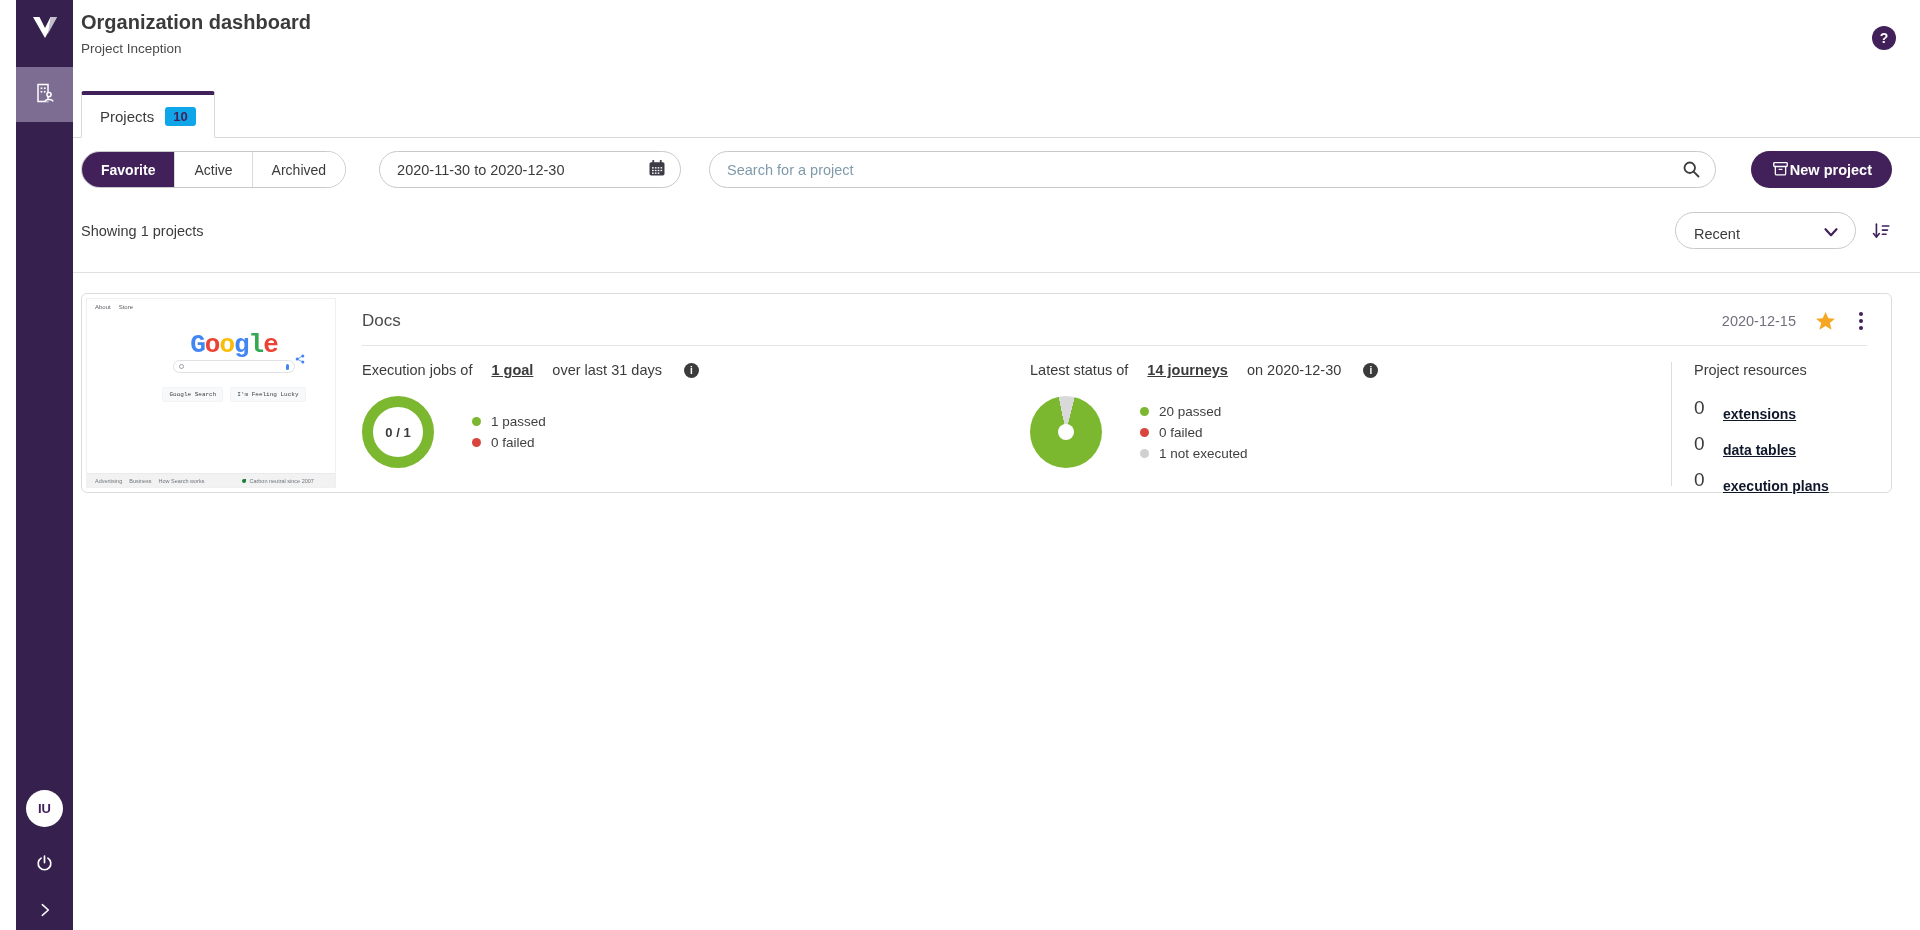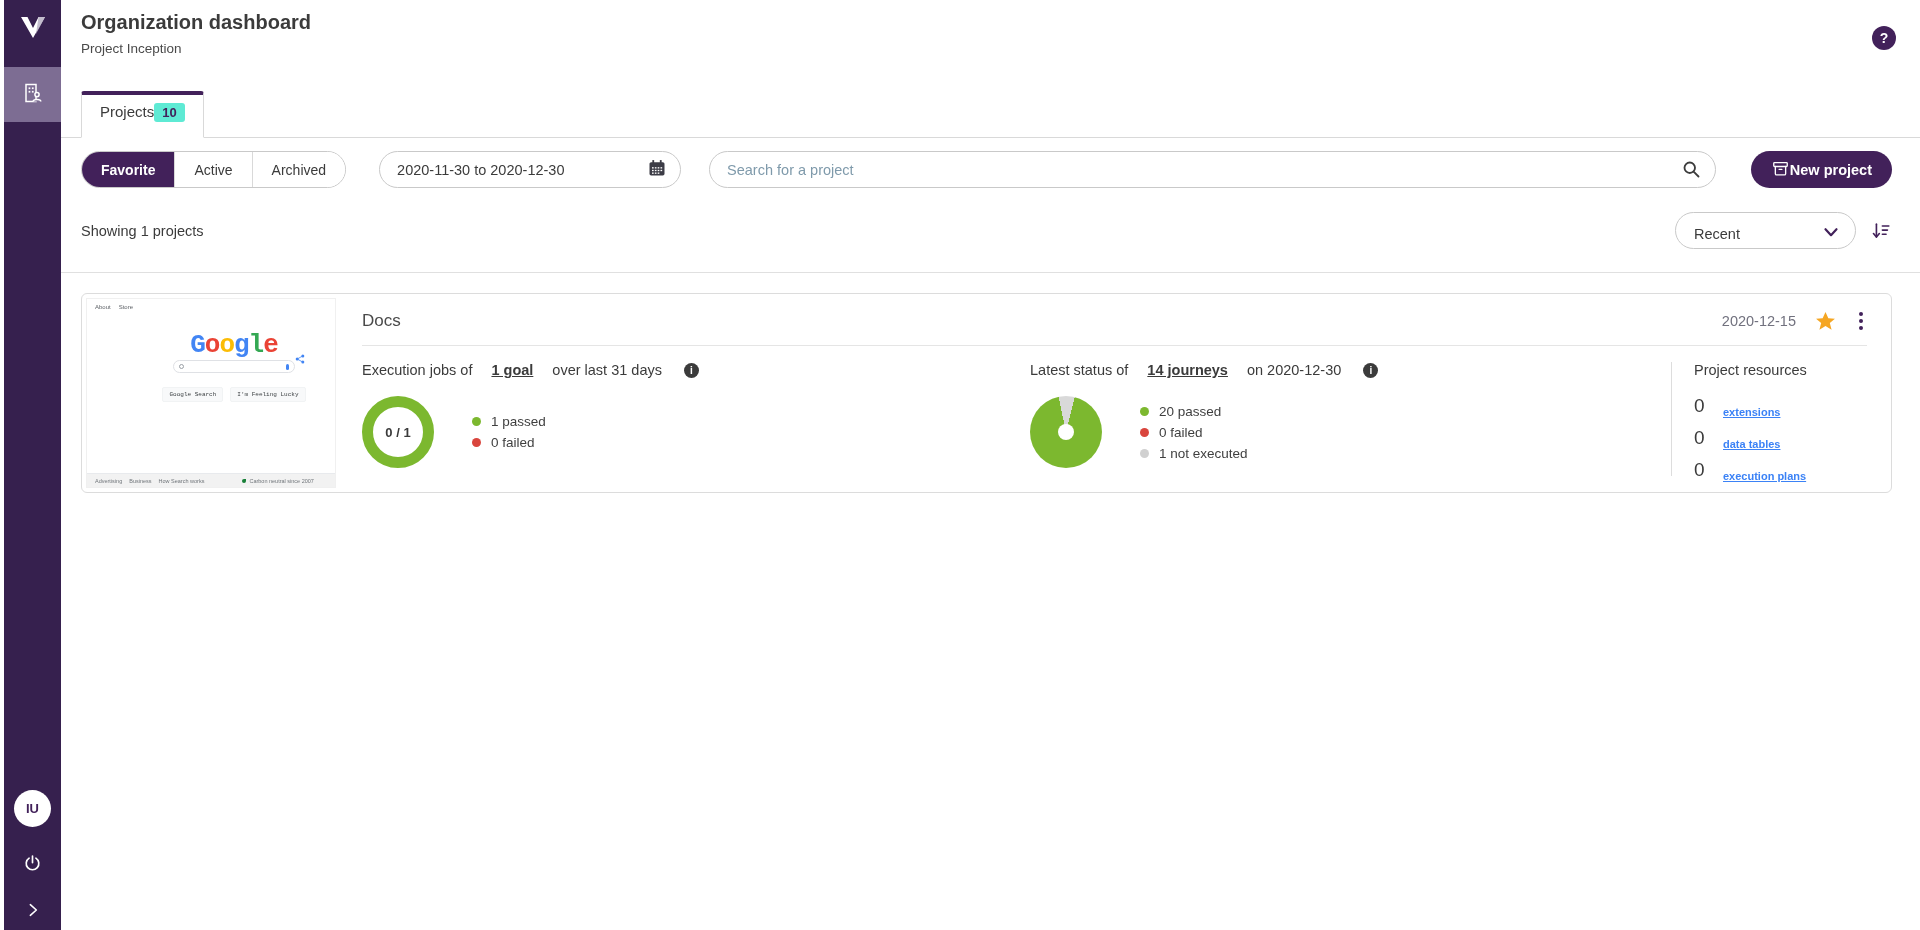--- a/index.html
+++ b/index.html
@@ -1,37 +1,37 @@
 <!DOCTYPE html>
 <html><head>
 <meta charset="utf-8">
 <style>
   * { margin:0; padding:0; box-sizing:border-box; }
   html,body { width:1920px; height:930px; }
   body { font-family:"Liberation Sans", sans-serif; background:#fff; color:#3b3b3b; overflow:hidden; position:relative; }
 
   
-  .sidebar { position:fixed; left:4px; top:0; width:57px; height:930px; background:#36204e; z-index:10; }
+  .sidebar { position:fixed; left:16px; top:0; width:57px; height:930px; background:#36204e; z-index:10; }
   .logo-box { height:57px; display:flex; align-items:center; justify-content:center; cursor:pointer; }
   .org-item { margin-top:10px; height:55px; background:#7d6d93; display:flex; align-items:center; justify-content:center; cursor:pointer; }
   .sidebar-bottom { position:absolute; bottom:12px; left:0; width:57px; display:flex; flex-direction:column; align-items:center; }
   .avatar { width:37px; height:37px; border-radius:50%; background:#fff; color:#42215a; font-size:13px; font-weight:bold; display:flex; align-items:center; justify-content:center; cursor:pointer; }
   .power-btn { margin-top:26px; cursor:pointer; line-height:0; }
   .expand-btn { margin-top:28px; cursor:pointer; line-height:0; }
 
   
   .main { margin-left:57px; position:relative; }
   .header { position:relative; padding:11px 24px 0 24px; height:91px; }
   .page-title { font-size:20px; font-weight:bold; color:#3b3b3b; }
   .page-subtitle { margin-top:7px; font-size:13.5px; color:#4a4a4a; }
   .help-btn { position:absolute; right:24px; top:26px; width:24px; height:24px; border-radius:50%; background:#42215a; color:#fff; font-size:14px; font-weight:bold; display:flex; align-items:center; justify-content:center; cursor:pointer; }
 
   .tabbar { border-bottom:1px solid #d9d9d9; padding-left:24px; height:47px; }
-  .tab { display:inline-flex; align-items:flex-start; height:47px; margin-bottom:-1px; background:#fff; border:1px solid #d9d9d9; border-bottom-color:#fff; border-top:4px solid #42215a; border-radius:3px 3px 0 0; padding:8px 18px; font-size:15px; color:#3b3b3b; cursor:pointer; position:relative; }
-  .tab-badge { background:#5eead4; border-radius:3px; padding:2px 8px; font-size:13px; font-weight:bold; color:#42215a; }
+  .tab { display:inline-flex; align-items:center; gap:11px; height:47px; margin-bottom:-1px; background:#fff; border:1px solid #d9d9d9; border-bottom-color:#fff; border-top:4px solid #42215a; border-radius:3px 3px 0 0; padding:8px 18px; font-size:15px; color:#3b3b3b; cursor:pointer; position:relative; }
+  .tab-badge { background:#0ea5e9; border-radius:3px; padding:2px 8px; font-size:13px; font-weight:bold; color:#42215a; }
 
   .controls { display:flex; align-items:center; margin:13px 28px 0 24px; }
   .filter-group { display:flex; height:37px; border:1px solid #c9c9c9; border-radius:19px; overflow:hidden; background:#fff; }
   .filter-btn { border:none; background:#fff; padding:0 19px; font-size:14px; font-family:inherit; color:#3b3b3b; border-left:1px solid #d9d9d9; cursor:pointer; }
   .filter-btn:first-child { border-left:none; }
   .filter-btn.active { background:#42215a; color:#fff; font-weight:600; }
   .date-input { margin-left:33px; width:302px; height:37px; border:1px solid #c9c9c9; border-radius:19px; display:flex; align-items:center; justify-content:space-between; padding:0 13px 0 17px; font-size:14.5px; color:#3b3b3b; cursor:pointer; background:#fff; }
   .search-box { margin-left:28px; flex:1; height:37px; border:1px solid #c9c9c9; border-radius:19px; display:flex; align-items:center; padding:0 13px 0 17px; background:#fff; }
   .search-box input { flex:1; border:none; outline:none; font-size:14.5px; font-family:inherit; color:#333; background:transparent; }
   .search-box input::placeholder { color:#7f9aab; opacity:1; }
@@ -86,21 +86,21 @@
   .legend-row { display:flex; align-items:center; gap:10px; font-size:13.5px; color:#3f3f3f; }
   .dot { width:9px; height:9px; border-radius:50%; flex:none; }
   .dot.green { background:#7cb82f; } .dot.red { background:#d9453d; } .dot.gray { background:#d0d0d0; }
 
   .res-divider { border-left:1px solid #dddddd; margin-bottom:16px; }
   .res-section { width:195px; flex:none; padding-left:22px; }
   .res-title { font-size:14.5px; color:#3b3b3b; }
   .res-list { margin-top:16px; }
   .res-row { display:flex; align-items:center; gap:16px; margin-bottom:8px; }
   .res-count { font-size:19px; color:#3b3b3b; width:13px; }
-  .res-link { font-size:11px; font-weight:600; color:#3b82f6; text-decoration:underline; cursor:pointer;margin-top:12px; }
+  .res-link { font-size:14px; font-weight:600; color:#0f172a; text-decoration:underline; cursor:pointer;margin-top:12px; }
 </style>
 </head>
 <body>
 
 <div class="sidebar">
   <div class="logo-box">
     <span>
       <svg width="28" height="24" viewBox="0 0 28 24">
         <polygon points="2,2 8.5,2 14,13 19.5,2 26,2 14,23" fill="#ffffff"></polygon>
         <polygon points="19.5,2 26,2 17,19" fill="#b9b2c4" opacity="0.85"></polygon>

